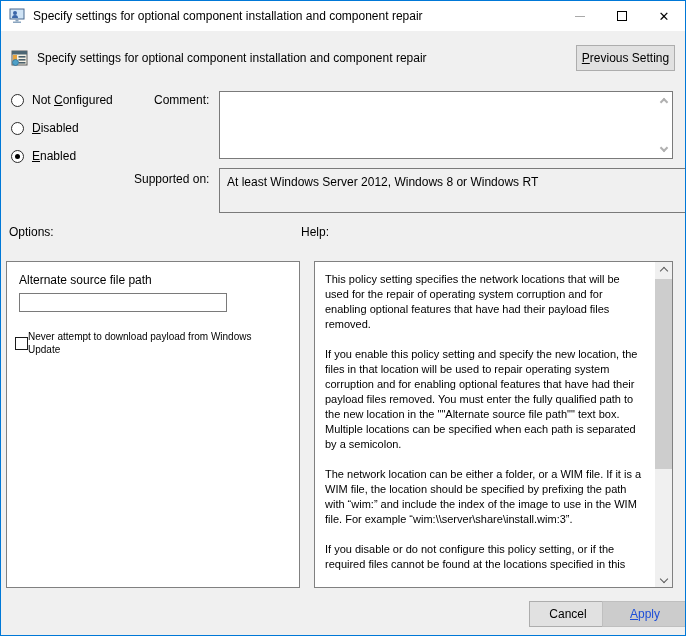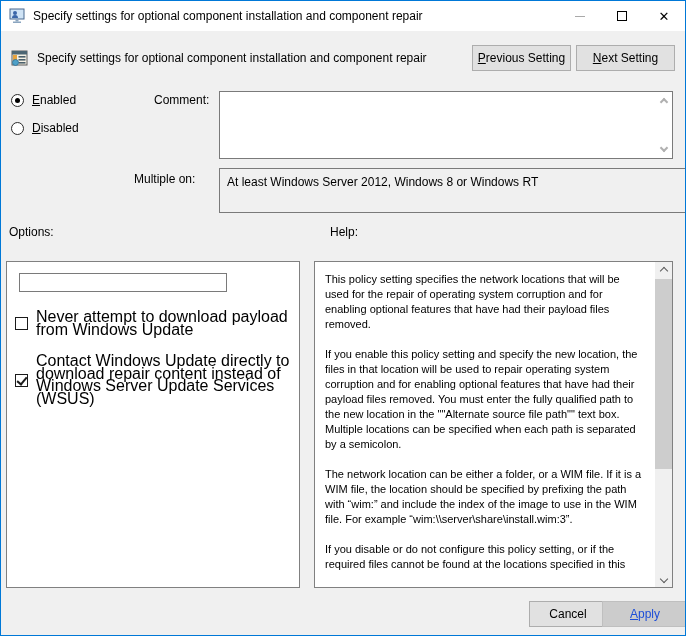--- a/index.html
+++ b/index.html
@@ -42,36 +42,36 @@
   .comment-box   { left:218px; top:90px;  width:454px; height:68px; background:#fff; }
   .supported-box { left:218px; top:167px; width:536px; height:45px; background:#f0f0f0; padding:6px 24px 6px 7px; }
   .mini-scroll { position:absolute; right:0; top:0; bottom:0; width:17px; }
   .chev { display:block; width:6px; height:6px; border-left:2px solid #b0b0b0; border-top:2px solid #b0b0b0; }
   .chev-up   { transform:rotate(45deg); }
   .chev-down { transform:rotate(225deg); }
   .mini-scroll .btn { position:absolute; left:0; width:17px; height:16px; display:flex; align-items:center; justify-content:center; }
   .mini-scroll .btn.top { top:2px; } .mini-scroll .btn.bottom { bottom:2px; }
   
   .options-label { position:absolute; left:8px;  top:224px; }
-  .help-label    { position:absolute; left:329px; top:224px; }
+  .help-label    { position:absolute; left:300px; top:224px; }
   .panel { position:absolute; top:260px; height:327px; background:#fff; border:1px solid #808080; }
   .options-panel { left:5px;  width:294px; padding:11px 8px; }
   .help-panel    { left:313px; width:359px; }
   .path-label { margin:0 0 6px 4px; }
   .path-input {
     width:208px; height:19px; border:1px solid #7a7a7a; background:#fff;
     font-family:"Liberation Sans", sans-serif; font-size:12px; padding:0 3px; margin-left:4px;
   }
   .check-row { display:flex; align-items:center; margin-top:19px; }
   .checkbox { width:13px; height:13px; border:1px solid #1a1a1a; background:#fff; flex:none; position:relative; }
   .checkbox.checked::after {
     content:""; position:absolute; left:3px; top:0px; width:4px; height:8px;
     border:solid #1c1c1c; border-width:0 2px 2px 0; transform:rotate(40deg);
   }
-  .check-label { margin-left:8px; width:255px; font-size:16px; line-height:12.5px; }
+  .check-label { width:255px; font-size:10px; line-height:12.5px; }
   
   .help-text {
     position:absolute; left:0; top:0; right:17px; bottom:0; overflow:hidden;
     padding:10px 12px 0 10px; font-size:11px; line-height:15px;
   }
   .help-text p { margin:0 0 15px 0; }
   .help-scrollbar { position:absolute; top:0; right:0; bottom:0; width:17px; background:#f0f0f0; }
   .help-scrollbar .sbtn { position:absolute; left:0; width:17px; height:17px; display:flex; align-items:center; justify-content:center; }
   .help-scrollbar .sbtn.top { top:0; } .help-scrollbar .sbtn.bottom { bottom:0; }
   .help-scrollbar .chev { border-color:#5a5a5a; border-width:1.5px 0 0 1.5px; border-style:solid; }
@@ -120,72 +120,70 @@
       <rect x="2" y="5" width="4" height="9" fill="#e8a33d"></rect>
       <rect x="7.5" y="6" width="7" height="1.6" fill="#4a5f6b"></rect>
       <rect x="7.5" y="9" width="7" height="1.6" fill="#4a5f6b"></rect>
       <rect x="7.5" y="12" width="7" height="1.6" fill="#4a5f6b"></rect>
       <circle cx="4.5" cy="12.5" r="3" fill="#4ea0c8" stroke="#2e6e93" stroke-width="0.8"></circle>
     </svg>
     <div class="header-title">Specify settings for optional component installation and component repair</div>
     <div class="nav-btn">
       <span><span></span><span class="ak">P</span><span>revious Setting</span></span>
     </div>
-    <div class="nav-btn">
-      <span><span></span><span class="ak">N</span><span>ext Setting</span></span>
-    </div>
   </div>
 
   <div class="radio-group">
+    <div class="radio-row">
+      <span class="radio-circle"></span>
+      <span><span>Not </span><span class="ak">C</span><span>onfigured</span></span>
+    </div>
+    <div class="radio-row">
+      <span class="radio-circle"></span>
+      <span><span></span><span class="ak">D</span><span>isabled</span></span>
+    </div>
     <div class="radio-row">
       <span class="radio-circle selected"></span>
       <span><span></span><span class="ak">E</span><span>nabled</span></span>
-    </div>
-    <div class="radio-row">
-      <span class="radio-circle"></span>
-      <span><span></span><span class="ak">D</span><span>isabled</span></span>
     </div>
   </div>
 
   <div class="comment-label">Comment:</div>
   <div class="field-box comment-box">
     <span></span>
     <div class="mini-scroll">
       <div class="btn top">
           <span class="chev chev-up"></span>
         </div>
       <div class="btn bottom">
           <span class="chev chev-down"></span>
         </div>
     </div>
   </div>
 
-  <div class="supported-label">Multiple on:</div>
+  <div class="supported-label">Supported on:</div>
   <div class="field-box supported-box">
     <span>At least Windows Server 2012, Windows 8 or Windows RT</span>
     <div class="mini-scroll">
       <div class="btn top">
           <span class="chev chev-up"></span>
         </div>
       <div class="btn bottom">
           <span class="chev chev-down"></span>
         </div>
     </div>
   </div>
 
   <div class="options-label">Options:</div>
   <div class="panel options-panel">
+    <div class="path-label">Alternate source file path</div>
     <input class="path-input" type="text" value="" style="">
     <div class="check-row">
       <span class="checkbox"></span>
       <span class="check-label">Never attempt to download payload from Windows Update</span>
-    </div>
-    <div class="check-row">
-      <span class="checkbox checked"></span>
-      <span class="check-label">Contact Windows Update directly to download repair content instead of Windows Server Update Services (WSUS)</span>
     </div>
   </div>
 
   <div class="help-label">Help:</div>
   <div class="panel help-panel">
     <div class="help-text">
       <p>This policy setting specifies the network locations that will be used for the repair of operating system corruption and for enabling optional features that have had their payload files removed.</p>
       <p>If you enable this policy setting and specify the new location, the files in that location will be used to repair operating system corruption and for enabling optional features that have had their payload files removed. You must enter the fully qualified path to the new location in the ""Alternate source file path"" text box. Multiple locations can be specified when each path is separated by a semicolon.</p>
       <p>The network location can be either a folder, or a WIM file. If it is a WIM file, the location should be specified by prefixing the path with “wim:” and include the index of the image to use in the WIM file. For example “wim:\\server\share\install.wim:3”.</p>
       <p>If you disable or do not configure this policy setting, or if the required files cannot be found at the locations specified in this</p>

